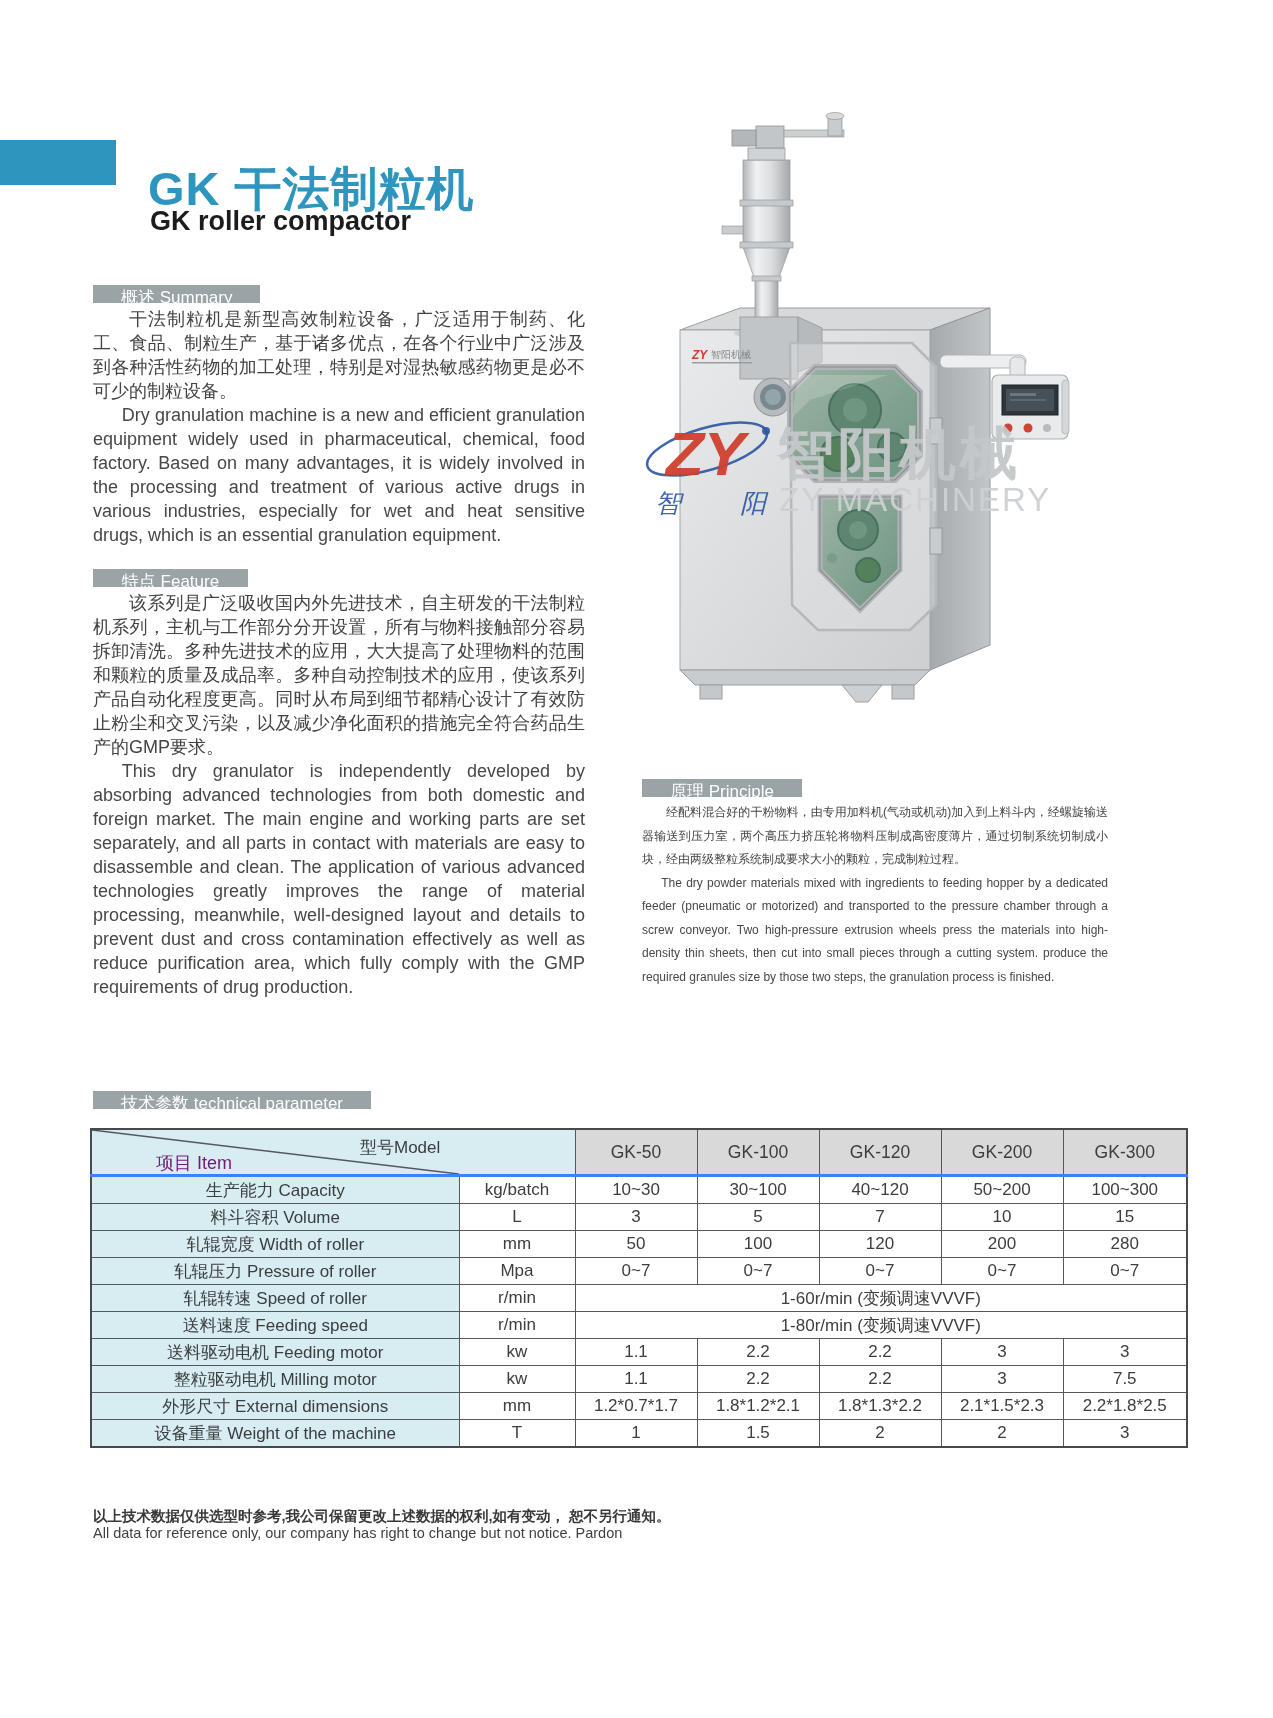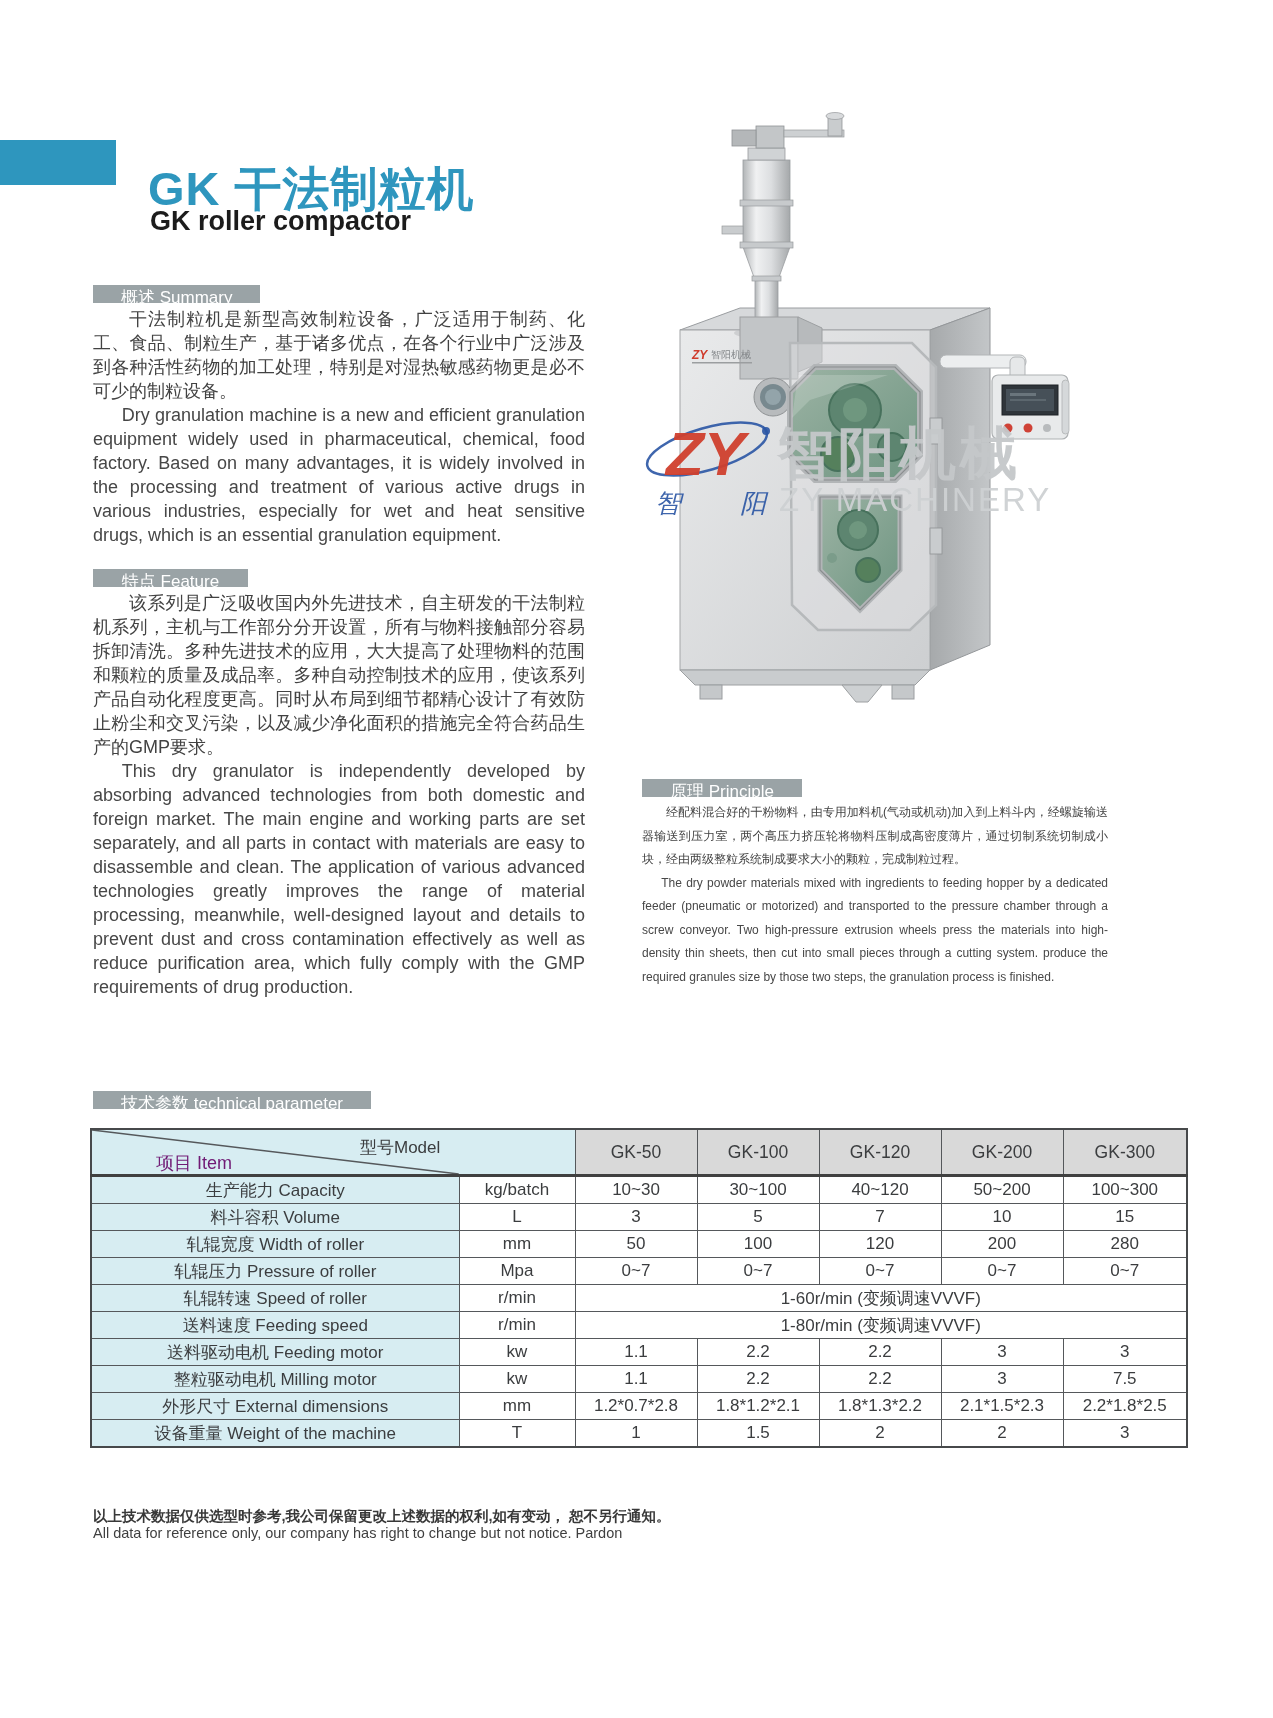--- a/index.html
+++ b/index.html
@@ -25,21 +25,21 @@
   .mt22{margin-top:22px;} .mt6{margin-top:6px;}
 
   .tech-badge{position:absolute;left:93px;top:1091px;}
 
   .machine{position:absolute;left:570px;top:100px;width:560px;height:610px;}
 
   table.param-table{position:absolute;left:90px;top:1128px;width:1096px;border-collapse:collapse;
     table-layout:fixed;font-size:17px;color:#3b3d3f;border:2px solid #47494b;}
   .param-table td,.param-table th{border:1px solid #55585b;height:26px;text-align:center;
     padding:0;font-weight:normal;overflow:hidden;white-space:nowrap;}
-  .param-table thead th{height:44px;border-bottom:3px solid #404040;}
+  .param-table thead th{height:44px;border-bottom:3px solid #3b82f6;}
   .corner-cell{background:#d7edf2;position:relative;}
   .corner-cell svg{position:absolute;left:0;top:0;width:100%;height:100%;}
   .corner-model{position:absolute;left:268px;top:6px;font-size:17px;color:#3b3d3f;}
   .corner-item{position:absolute;left:64px;top:21px;font-size:18px;color:#701a75;}
   .model-cell{background:#d9d9d9;font-size:17.5px;}
   .param-table td.c-item{background:#d7edf2;}
 
   .footer{position:absolute;left:93px;top:1500px;font-size:14.5px;line-height:17px;color:#3f3f3f;}
   .footer .f-zh{font-weight:bold;color:#383838;margin-top:8px;}
 </style>
@@ -271,21 +271,21 @@
           <td class="c-unit">kw</td>
           <td>1.1</td>
           <td>2.2</td>
           <td>2.2</td>
           <td>3</td>
           <td>7.5</td>
         </tr>
         <tr>
           <td class="c-item">外形尺寸 External dimensions</td>
           <td class="c-unit">mm</td>
-          <td>1.2*0.7*2.8</td>
+          <td>1.2*0.7*1.7</td>
           <td>1.8*1.2*2.1</td>
           <td>1.8*1.3*2.2</td>
           <td>2.1*1.5*2.3</td>
           <td>2.2*1.8*2.5</td>
         </tr>
         <tr>
           <td class="c-item">设备重量 Weight of the machine</td>
           <td class="c-unit">T</td>
           <td>1</td>
           <td>1.5</td>

